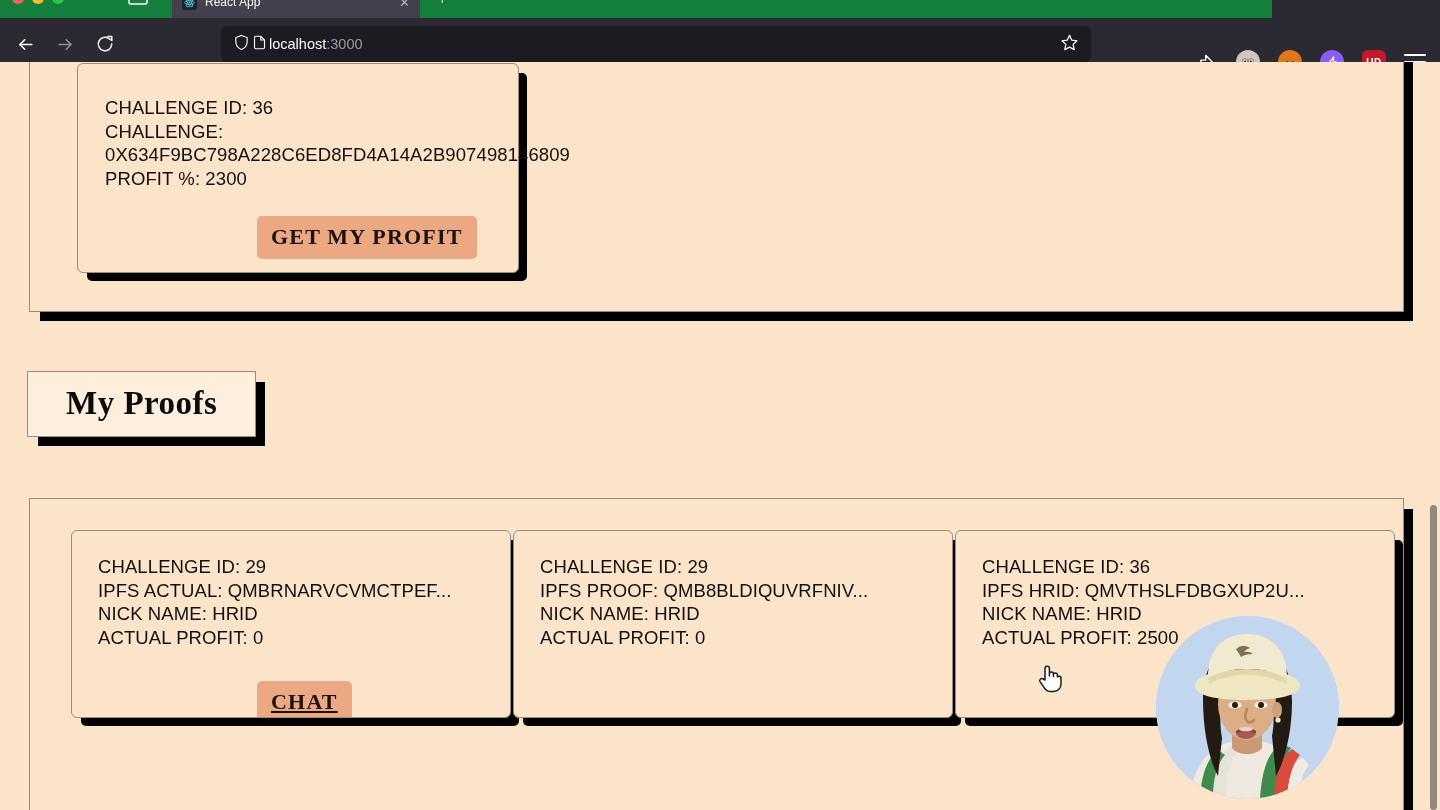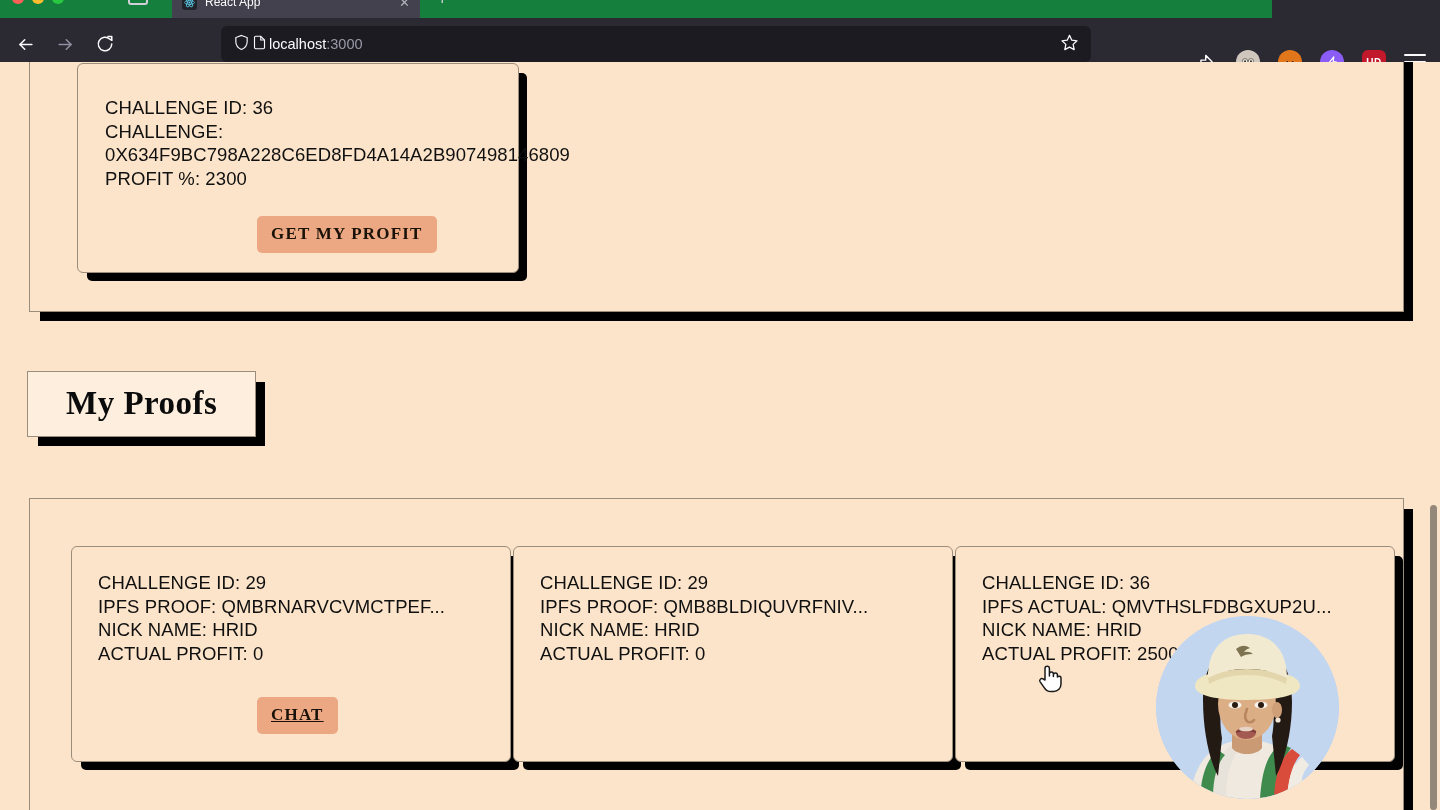--- a/index.html
+++ b/index.html
@@ -215,21 +215,21 @@
     white-space: nowrap;
   }
 
   .btn {
     position: absolute;
     background: #eca883;
     border: none;
     border-radius: 5px;
     font-family: "Liberation Serif", serif;
     font-weight: bold;
-    font-size: 17px;
+    font-size: 22px;
     letter-spacing: 1.2px;
     color: #1a1208;
     padding: 8px 14px 9px;
     cursor: pointer;
   }
 
   .btn-get-profit {
     left: 179px;
     top: 152px;
   }
@@ -257,23 +257,23 @@
   
   .panel-proofs {
     left: 29px;
     top: 436px;
     width: 1375px;
     height: 330px;
   }
 
   .card-proof {
     position: absolute;
-    top: 47px;
+    top: 31px;
     width: 440px;
-    height: 216px;
+    height: 188px;
     padding: 24px 0 4px 26px;
     overflow: hidden;
   }
   .card-proof.c0 { left: 41px; }
   .card-proof.c1 { left: 483px; }
   .card-proof.c2 { left: 925px; }
 
   .btn-chat {
     left: 185px;
     top: 150px;
@@ -440,36 +440,36 @@
     </div>
 
     <div class="heading-box">
       <div class="heading-text">My Proofs</div>
     </div>
 
     <div class="panel panel-proofs">
 
       <div class="card card-proof c0">
         <div class="card-line">CHALLENGE ID: 29</div>
-        <div class="card-line">IPFS PROOF: QMBRNARVCVMCTPEF...</div>
+        <div class="card-line">IPFS ACTUAL: QMBRNARVCVMCTPEF...</div>
         <div class="card-line">NICK NAME: HRID</div>
         <div class="card-line">ACTUAL PROFIT: 0</div>
         <button class="btn btn-chat">CHAT</button>
       </div>
 
       <div class="card card-proof c1">
         <div class="card-line">CHALLENGE ID: 29</div>
         <div class="card-line">IPFS PROOF: QMB8BLDIQUVRFNIV...</div>
         <div class="card-line">NICK NAME: HRID</div>
         <div class="card-line">ACTUAL PROFIT: 0</div>
       </div>
 
       <div class="card card-proof c2">
         <div class="card-line">CHALLENGE ID: 36</div>
-        <div class="card-line">IPFS ACTUAL: QMVTHSLFDBGXUP2U...</div>
+        <div class="card-line">IPFS HRID: QMVTHSLFDBGXUP2U...</div>
         <div class="card-line">NICK NAME: HRID</div>
         <div class="card-line">ACTUAL PROFIT: 2500</div>
       </div>
     </div>
 
     <div class="webcam">
       <svg width="183" height="183" viewBox="0 0 183 183">
         <defs>
           <clipPath id="circleclip">
               <circle cx="91.5" cy="91.5" r="91.5"></circle>

